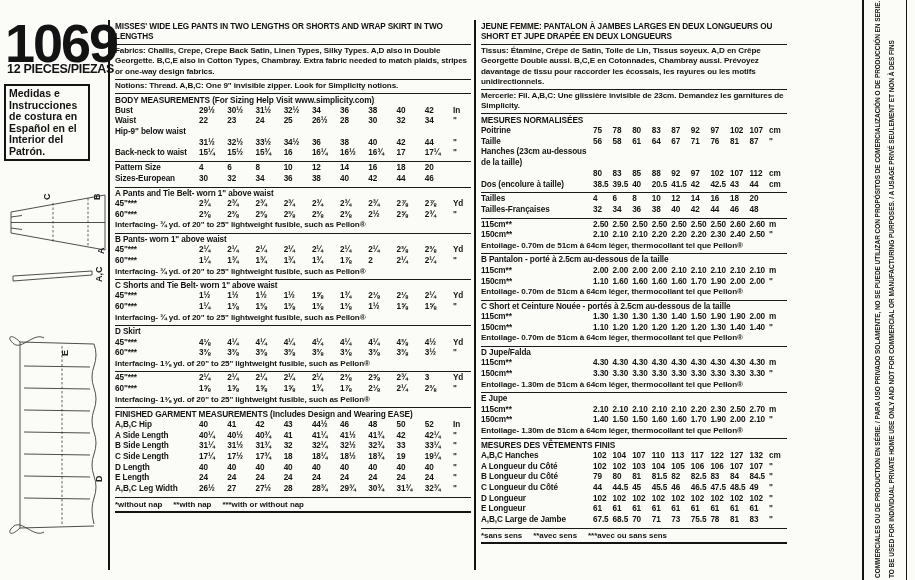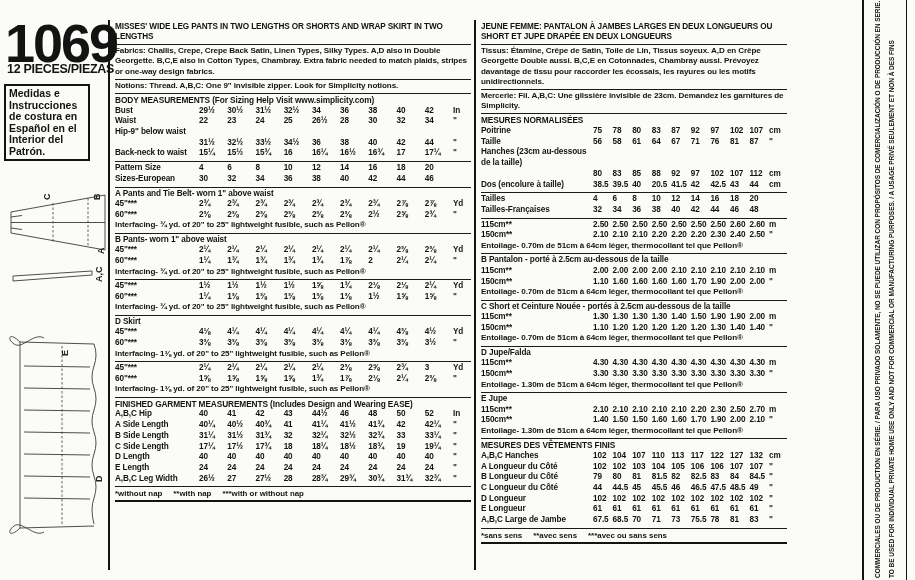--- a/index.html
+++ b/index.html
@@ -251,20 +251,21 @@
           <span class="tval">1¾</span>
           <span class="tval">1⅞</span>
           <span class="tval">2</span>
           <span class="tval">2¼</span>
           <span class="tval">2¼</span>
           <span class="tunit">"</span>
         </div>
         <div class="sec-note">Interfacing- ¾ yd. of 20" to 25" lightweight fusible, such as Pellon®</div>
       </div>
       <div class="sec">
+        <div class="sec-title">C Shorts and Tie Belt- worn 1" above waist</div>
         <div class="trow">
           <span class="tlabel">45"***</span>
           <span class="tval">1½</span>
           <span class="tval">1½</span>
           <span class="tval">1½</span>
           <span class="tval">1½</span>
           <span class="tval">1⅝</span>
           <span class="tval">1¾</span>
           <span class="tval">2⅛</span>
           <span class="tval">2⅛</span>

